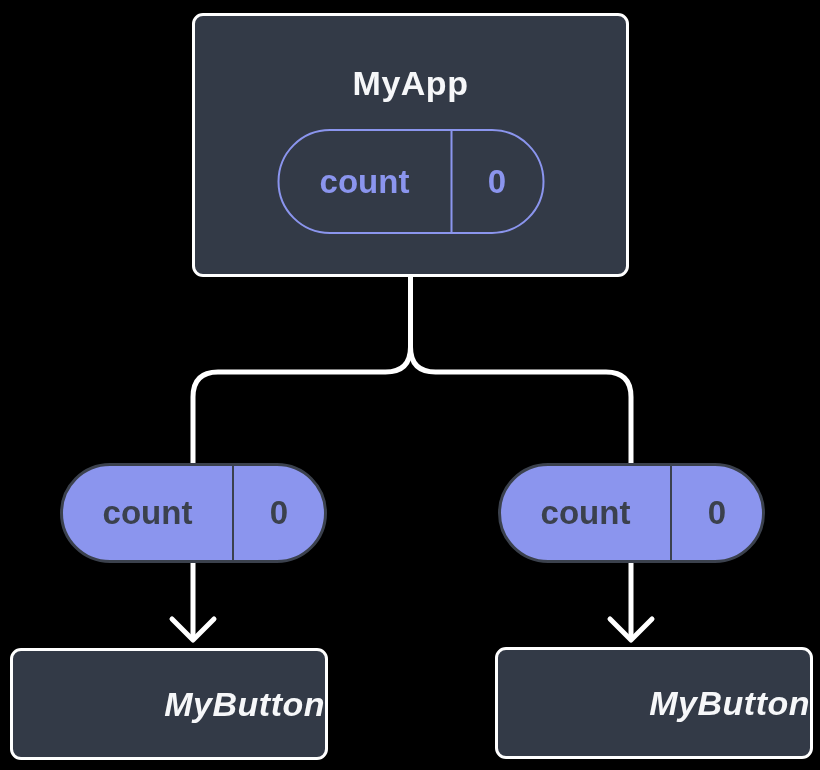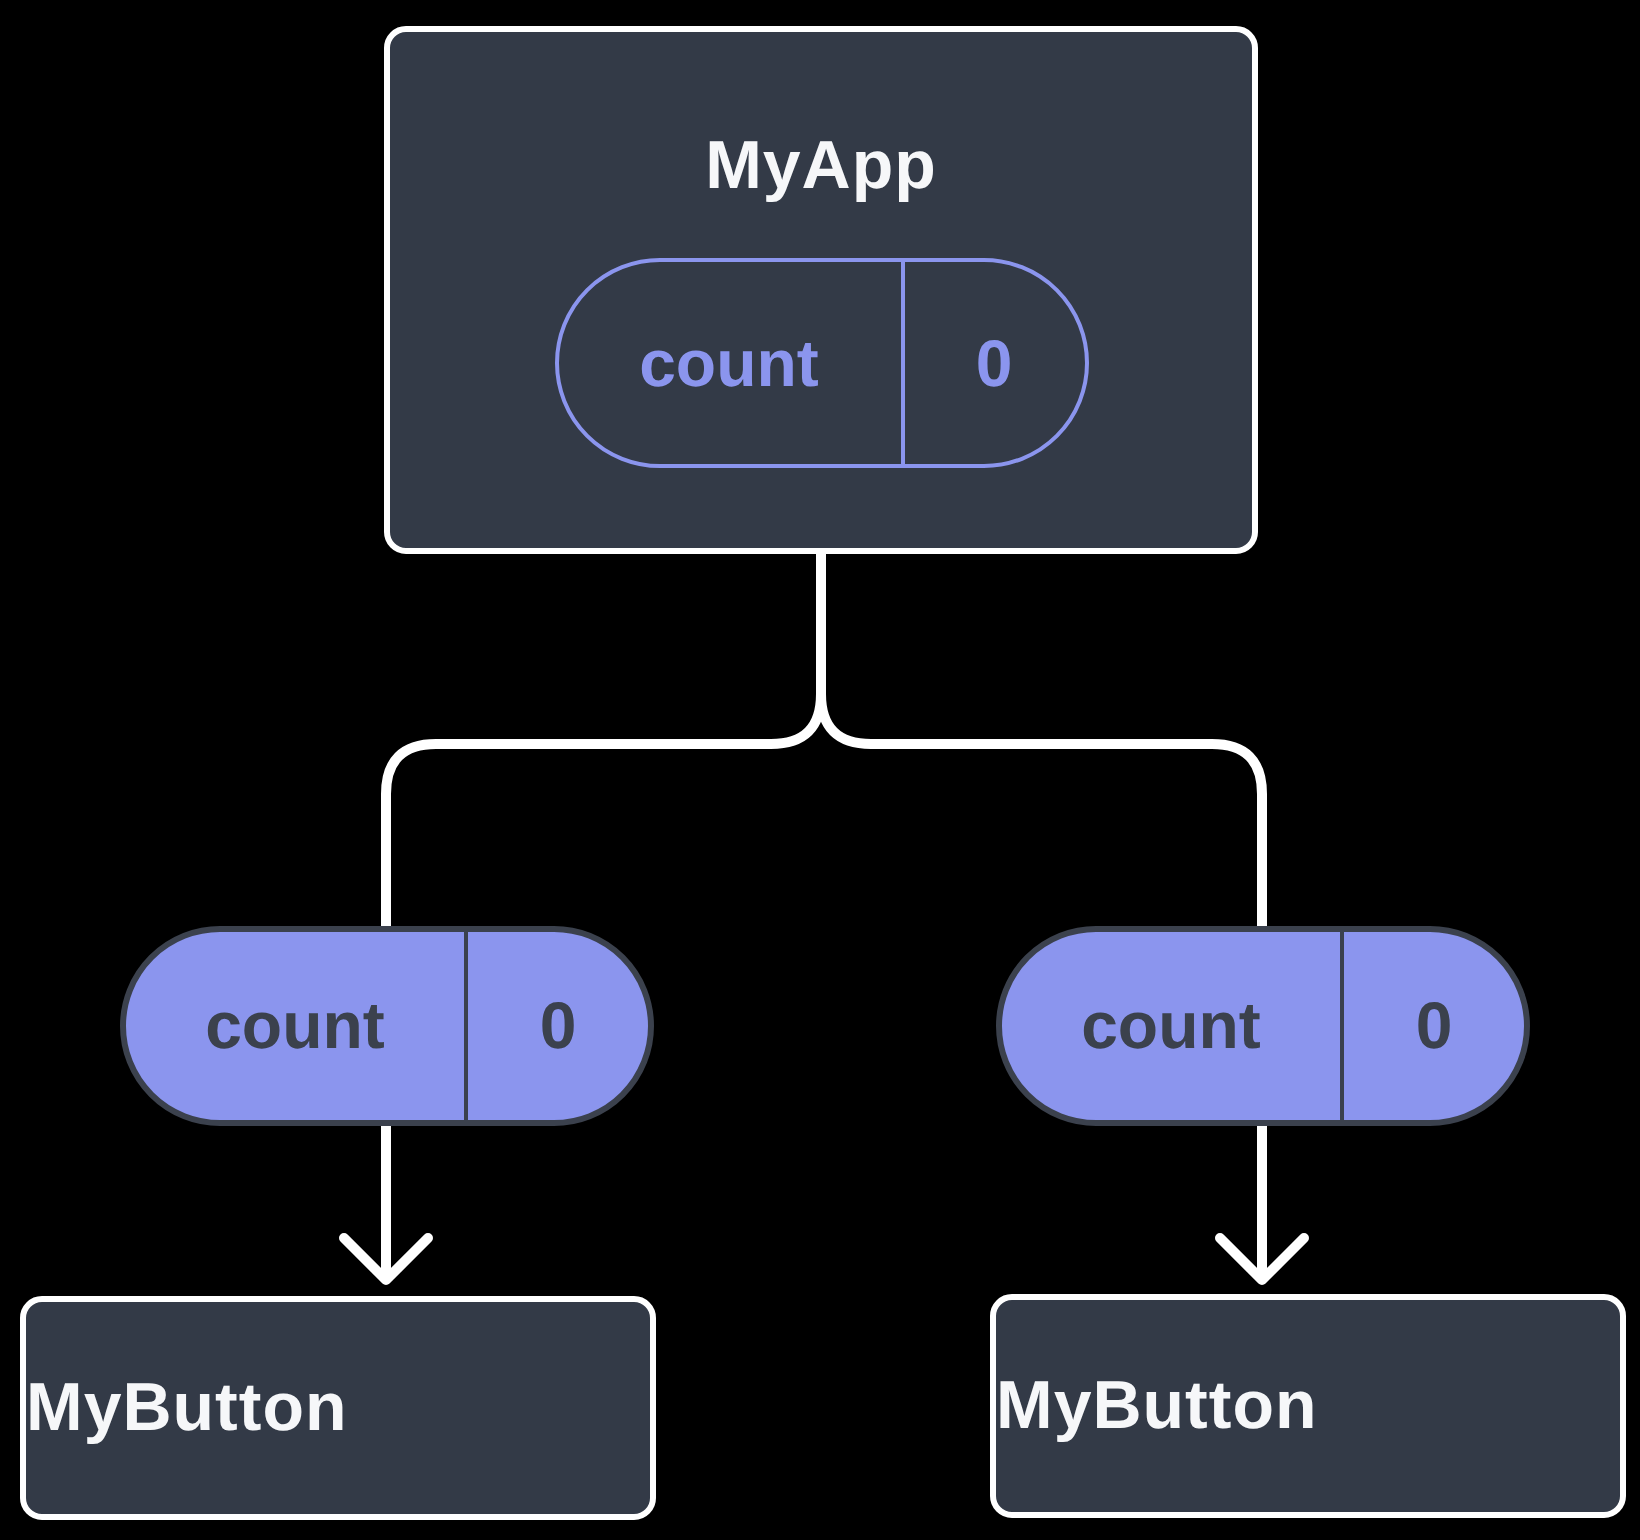--- a/index.html
+++ b/index.html
@@ -59,22 +59,22 @@
     background:var(--purple);
     border:3px solid var(--dark-text);
     border-radius:52px;
     color:var(--dark-text);
   }
   .pill-filled .pill-divider{background:var(--dark-text);}
   .pill-left{left:60px;top:463px;}
   .pill-right{left:498px;top:463px;}
 
   .child-box{
-    display:flex;align-items:center;justify-content:flex-start;
-    color:var(--title-text);font-size:34px;font-weight:700;letter-spacing:0.5px;
+    display:flex;align-items:center;justify-content:flex-end;
+    color:var(--title-text);font-size:34px;font-weight:700;letter-spacing:0.5px;font-style:italic;
   }
   .child-left{left:10px;top:648px;width:318px;height:112px;}
   .child-right{left:495px;top:647px;width:318px;height:112px;}
 </style>
 </head>
 <body>
 
 <div class="stage">
 
   <svg class="connectors" viewBox="0 0 820 770" xmlns="http://www.w3.org/2000/svg">

